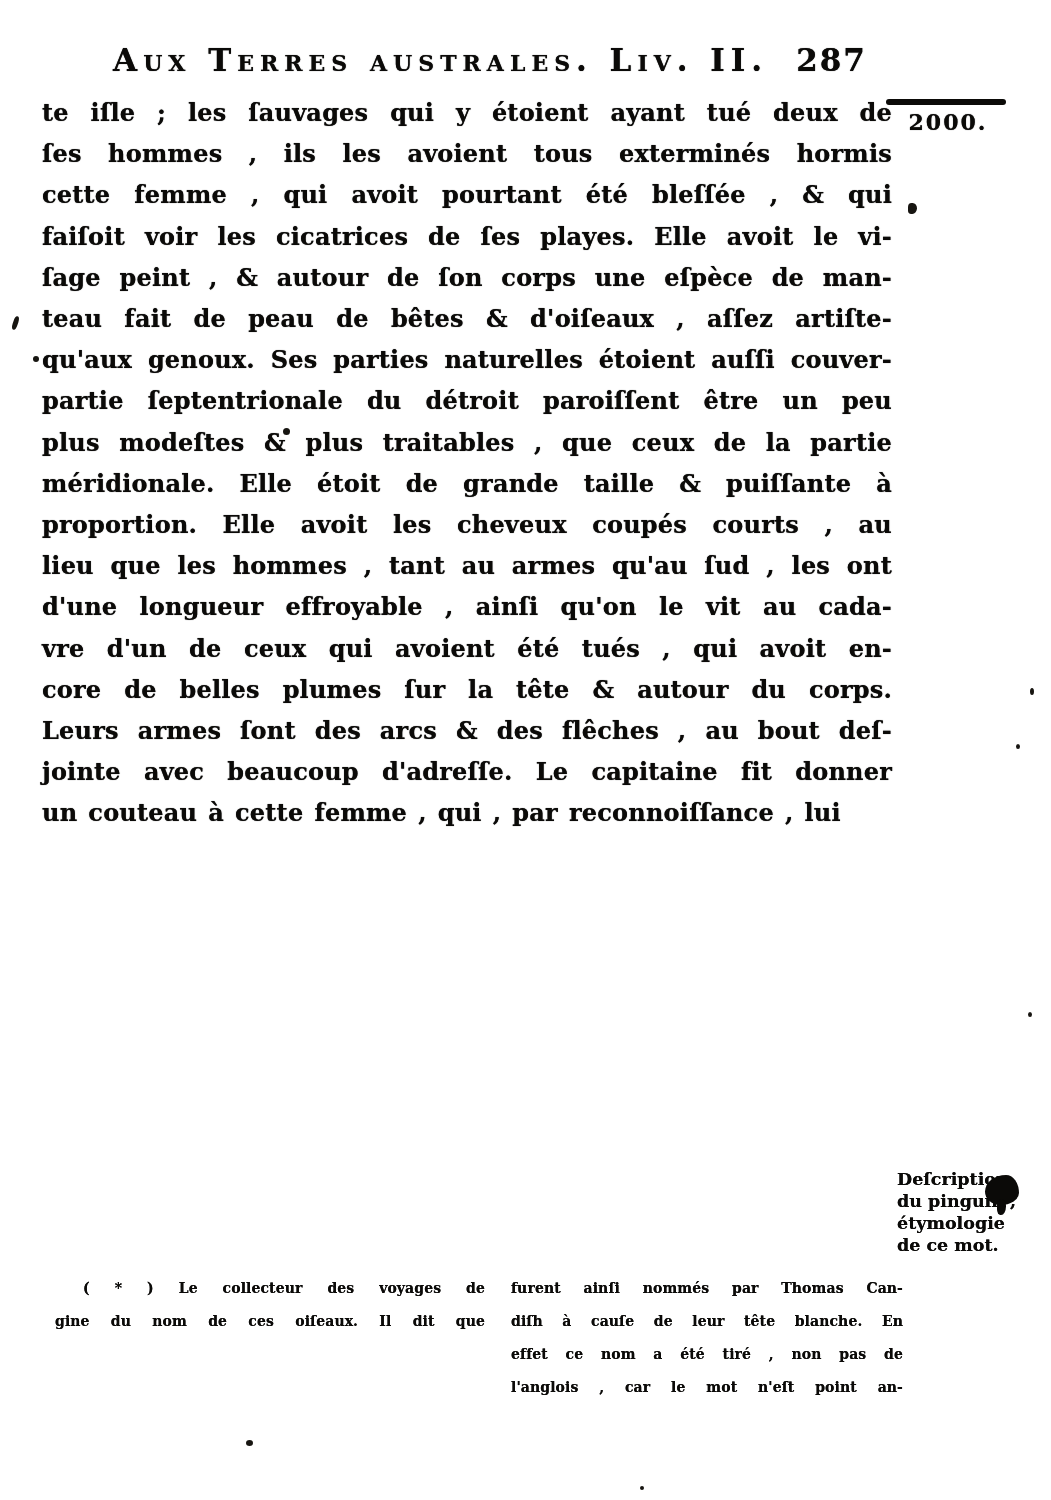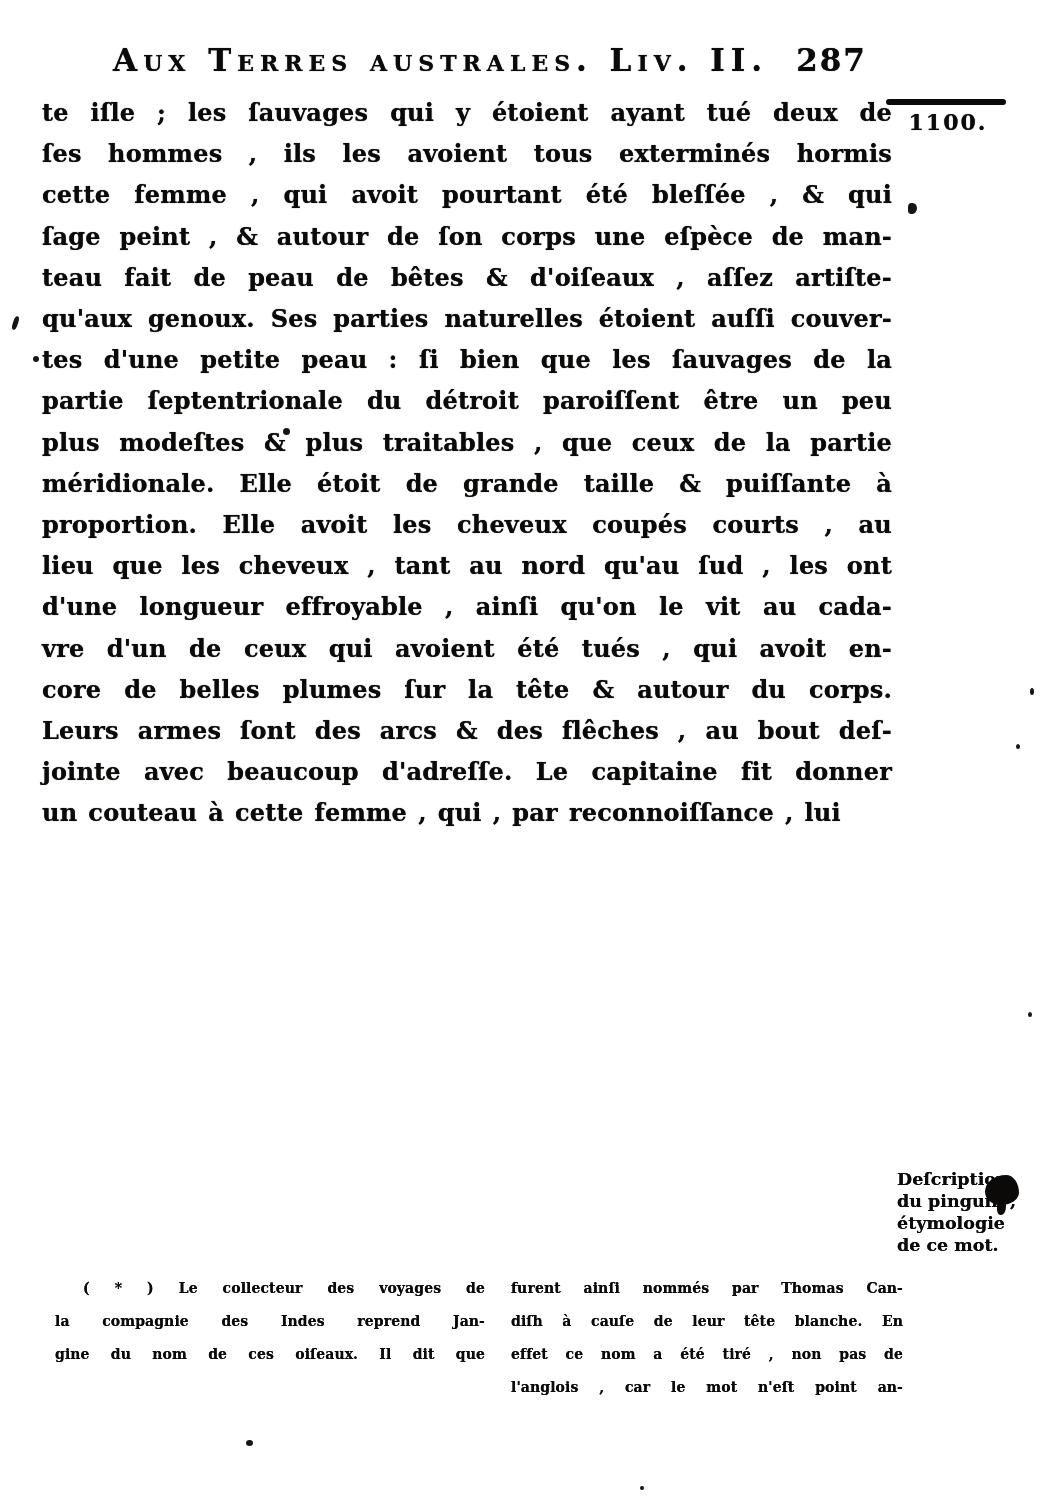--- a/index.html
+++ b/index.html
@@ -96,53 +96,52 @@
 </head>
 <body>
 
 <div class="page">
 
   <header class="running-head">
     <span class="head-title">Aux Terres australes. Liv. II.</span><span class="head-page">287</span>
   </header>
 
   <div class="margin-rule"></div>
-  <div class="margin-year">1100.</div>
+  <div class="margin-year">2000.</div>
 
   <main class="main-col">
     <div class="para end-short">
         <div class="line">te iſle ; les ſauvages qui y étoient ayant tué deux de</div>
         <div class="line">ſes hommes , ils les avoient tous exterminés hormis</div>
         <div class="line">cette femme , qui avoit pourtant été bleſſée , &amp; qui</div>
+        <div class="line">faiſoit voir les cicatrices de ſes playes. Elle avoit le vi-</div>
         <div class="line">ſage peint , &amp; autour de ſon corps une eſpèce de man-</div>
         <div class="line">teau fait de peau de bêtes &amp; d'oiſeaux , aſſez artiſte-</div>
         <div class="line">qu'aux genoux. Ses parties naturelles étoient auſſi couver-</div>
-        <div class="line">tes d'une petite peau : ſi bien que les ſauvages de la</div>
         <div class="line">partie ſeptentrionale du détroit paroiſſent être un peu</div>
         <div class="line">plus modeſtes &amp; plus traitables , que ceux de la partie</div>
         <div class="line">méridionale. Elle étoit de grande taille &amp; puiſſante à</div>
         <div class="line">proportion. Elle avoit les cheveux coupés courts , au</div>
-        <div class="line">lieu que les cheveux , tant au nord qu'au ſud , les ont</div>
+        <div class="line">lieu que les hommes , tant au armes qu'au ſud , les ont</div>
         <div class="line">d'une longueur effroyable , ainſi qu'on le vit au cada-</div>
         <div class="line">vre d'un de ceux qui avoient été tués , qui avoit en-</div>
         <div class="line">core de belles plumes ſur la tête &amp; autour du corps.</div>
         <div class="line">Leurs armes ſont des arcs &amp; des flêches , au bout deſ-</div>
         <div class="line">jointe avec beaucoup d'adreſſe. Le capitaine fit donner</div>
         <div class="line">un couteau à cette femme , qui , par reconnoiſſance , lui</div>
       </div>
 
   </main>
 
   <aside class="margin-note">Deſcription du pinguin , étymologie de ce mot.</aside>
   <div class="ink-blot"></div>
 
   <section class="footnotes">
     <div class="fn-col left">
         <div class="fn-line">( * ) Le collecteur des voyages de</div>
-        <div class="fn-line">la compagnie des Indes reprend Jan-</div>
         <div class="fn-line">gine du nom de ces oiſeaux. Il dit que</div>
       </div>
     <div class="fn-col right">
         <div class="fn-line">furent ainſi nommés par Thomas Can-</div>
         <div class="fn-line">diſh à cauſe de leur tête blanche. En</div>
         <div class="fn-line">effet ce nom a été tiré , non pas de</div>
         <div class="fn-line">l'anglois , car le mot n'eſt point an-</div>
       </div>
   </section>
 

